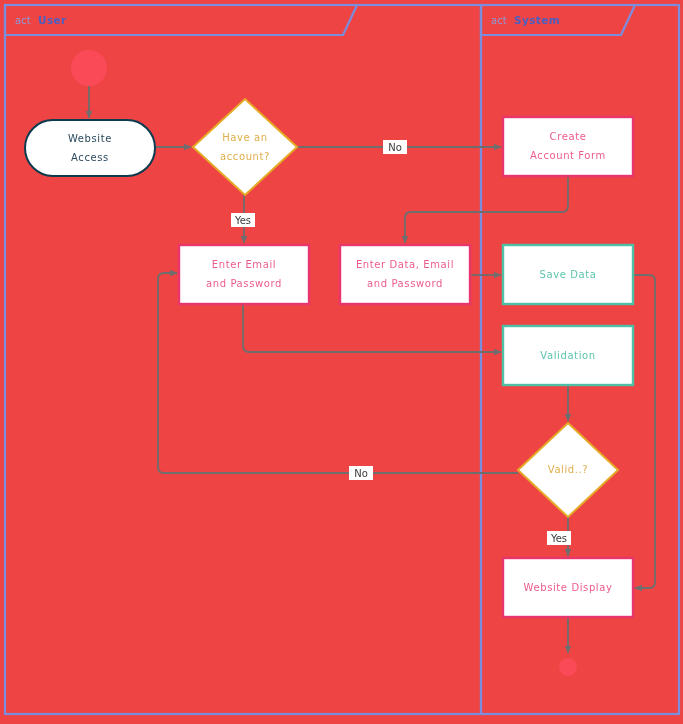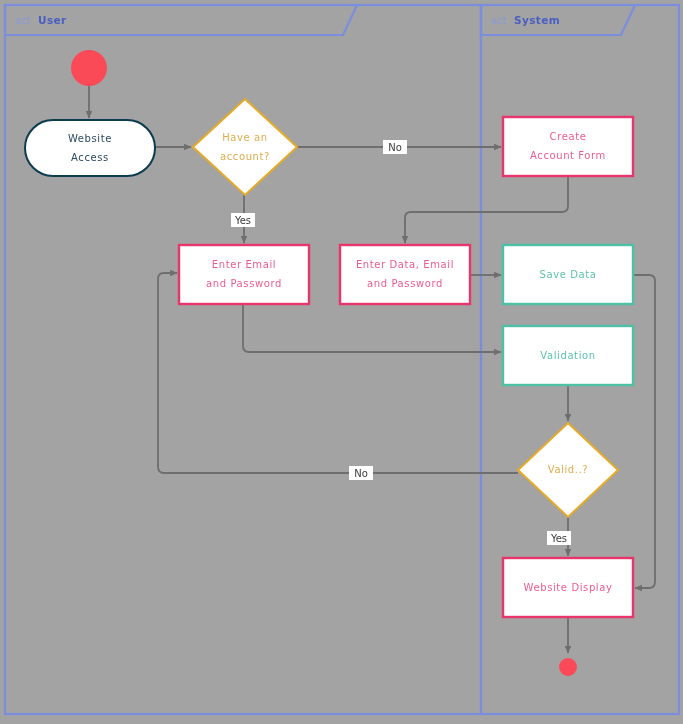--- a/index.html
+++ b/index.html
@@ -8,21 +8,21 @@
     padding: 0;
     background: #ffffff;
   }
   body {
     font-family: "DejaVu Sans", sans-serif;
   }
   #canvas {
     position: relative;
     width: 683px;
     height: 724px;
-    background: #a3a3a3;
+    background: #ef4444;
     overflow: hidden;
   }
   svg#diagram {
     position: absolute;
     left: 0;
     top: 0;
     width: 683px;
     height: 724px;
     display: block;
   }

